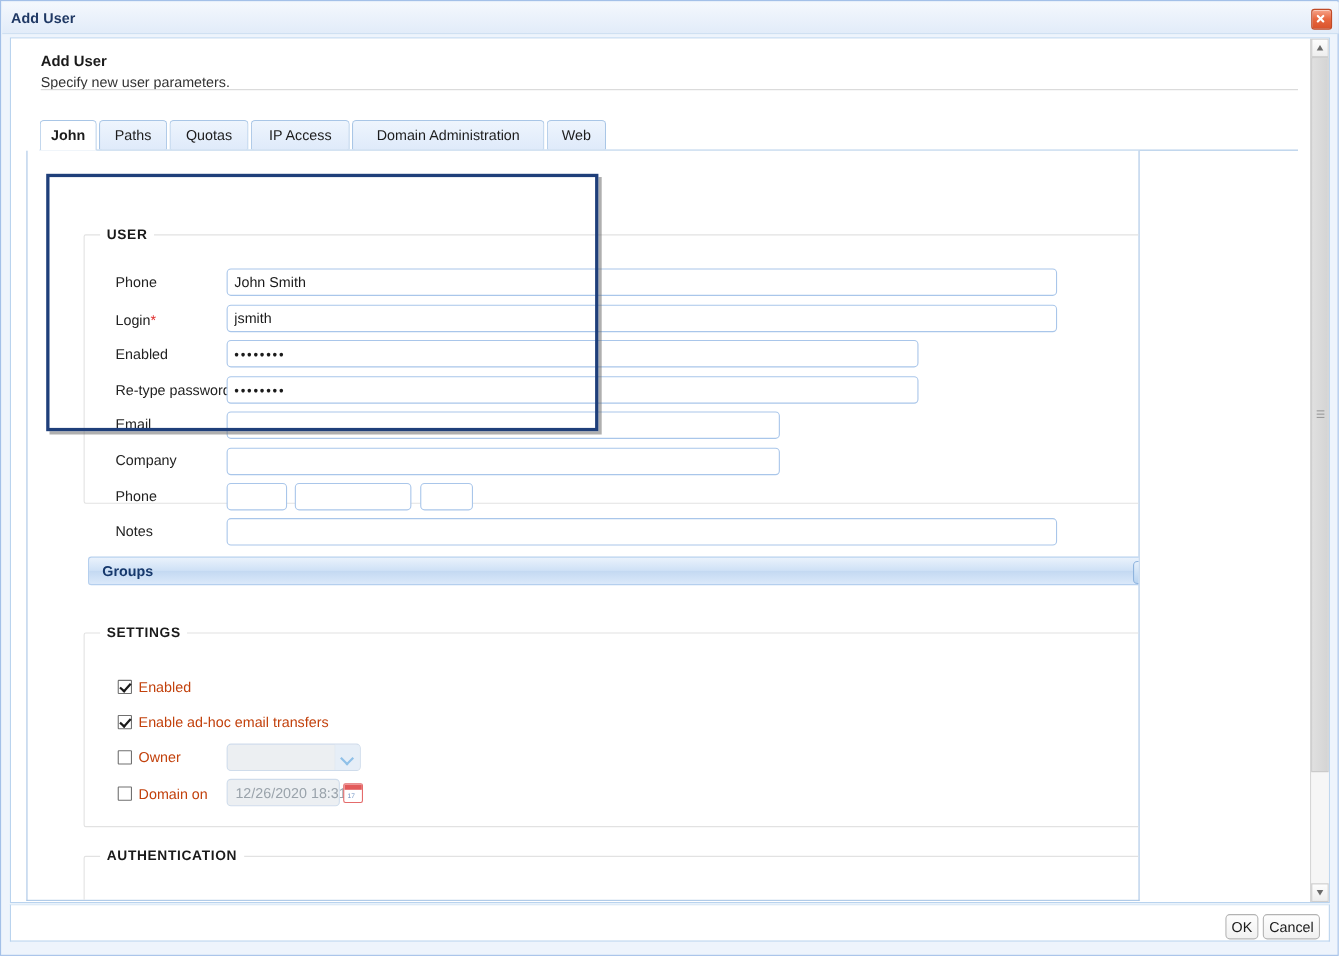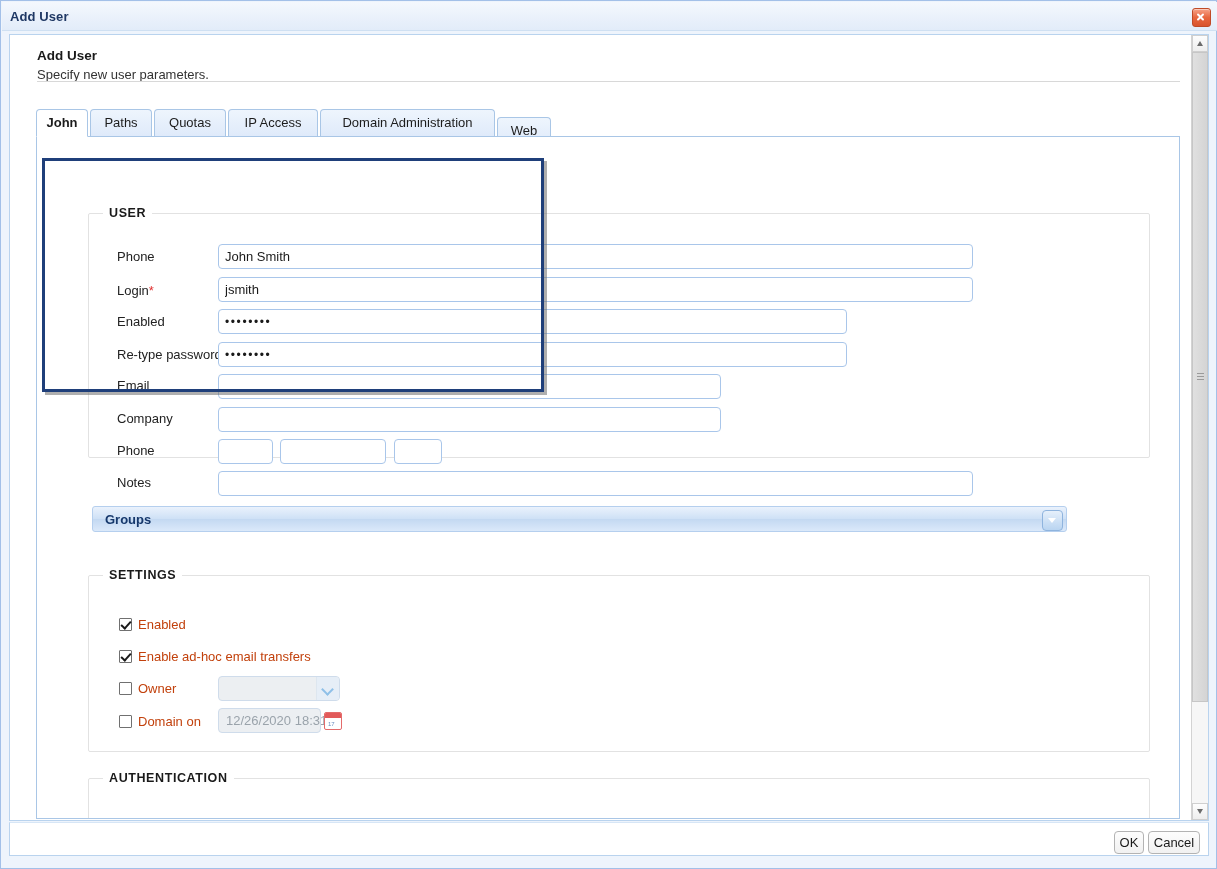--- a/index.html
+++ b/index.html
@@ -146,22 +146,22 @@
     position: absolute;
     left: 26px; top: 101px;
     width: 1144px;
     height: 1px;
     background: #a9c6e6;
   }
 
   
   .tabpanel {
     position: absolute;
-    left: 26px; top: 102px;
-    width: 1144px;
+    left: 14px; top: 102px;
+    width: 1012px;
     height: 682px;
     border: 1px solid #a9c6e6;
     border-top: none;
     box-sizing: border-box;
     background: #ffffff;
     overflow: hidden;
     padding-left: 48px;
   }
 
   
@@ -472,21 +472,21 @@
         <div class="sub">Specify new user parameters.</div>
       </div>
       <div class="head-rule"></div>
 
       <div class="tabstrip">
         <div class="tab active" style="left:0px;width:52px;">John</div>
         <div class="tab" style="left:54px;width:62px;">Paths</div>
         <div class="tab" style="left:118px;width:72px;">Quotas</div>
         <div class="tab" style="left:192px;width:90px;">IP Access</div>
         <div class="tab" style="left:284px;width:175px;">Domain Administration</div>
-        <div class="tab" style="left:461px;width:54px;margin-top:8px;">Web</div>
+        <div class="tab" style="left:461px;width:54px;">Web</div>
       </div>
       <div class="tabs-underline"></div>
 
       <div class="tabpanel">
 
         <div class="fs" style="left:51px;top:76px;width:1062px;height:245px;">
           <div class="fs-legend">USER</div>
         </div>
 
         <div class="flabel" style="left:80px;top:112px;"><span>Phone</span></div>

